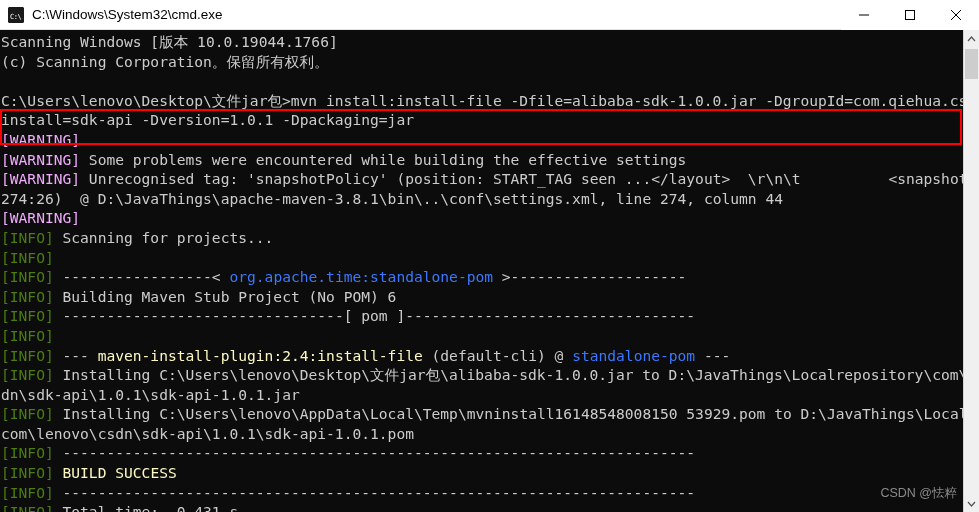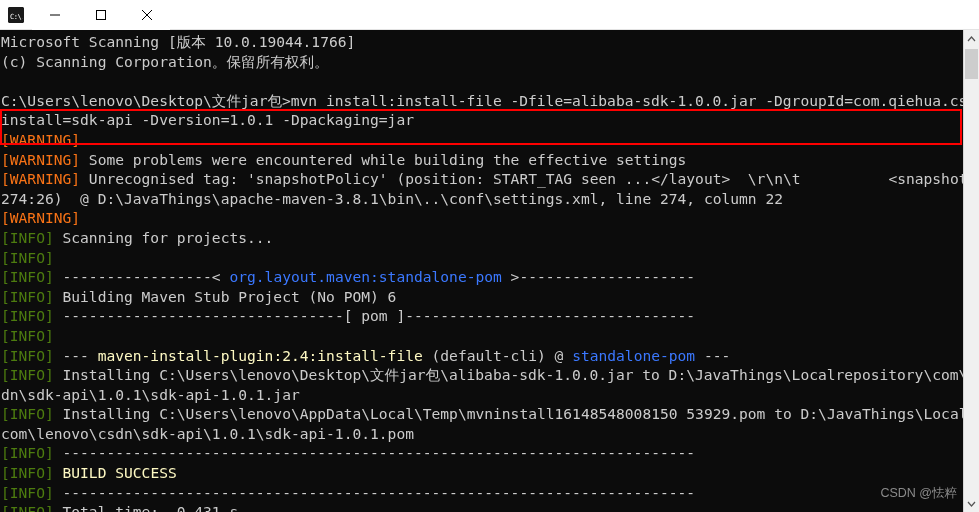--- a/index.html
+++ b/index.html
@@ -103,21 +103,21 @@
     font-family: "DejaVu Sans Mono", "Liberation Mono", monospace;
     font-size: 14.6px;
     line-height: 19.6px;
     white-space: pre;
     color: #cccccc;
     letter-spacing: 0px;
     height: 19.6px;
   }
   .c-white   { color: #cccccc; }
   .c-info    { color: #4d7c0f; }
-  .c-warn    { color: #f97316; text-align: center; }
+  .c-warn    { color: #f0abfc; text-align: center; }
   .c-green   { color: #fef9c3; }
   .c-blue    { color: #3b78ff; }
 
   
   .red-box {
     position: absolute;
     left: 0px;
     top: 79px;
     width: 962px;
     height: 36px;
@@ -174,20 +174,21 @@
 </head>
 <body>
 
 <div id="app">
 
   <div class="titlebar">
     <div class="title-icon">
       <div class="bar"></div>
       <div class="glyph">C:\.</div>
     </div>
+    <div class="title-text">C:\Windows\System32\cmd.exe</div>
     <div class="win-buttons">
       <div class="win-btn">
         <svg width="12" height="12" viewBox="0 0 12 12">
           <line x1="1" y1="6" x2="11" y2="6" stroke="#000" stroke-width="1"></line>
         </svg>
       </div>
       <div class="win-btn">
         <svg width="12" height="12" viewBox="0 0 12 12">
           <rect x="1.5" y="1.5" width="9" height="9" fill="none" stroke="#000" stroke-width="1"></rect>
         </svg>
@@ -196,33 +197,33 @@
         <svg width="12" height="12" viewBox="0 0 12 12">
           <line x1="1" y1="1" x2="11" y2="11" stroke="#000" stroke-width="1"></line>
           <line x1="11" y1="1" x2="1" y2="11" stroke="#000" stroke-width="1"></line>
         </svg>
       </div>
     </div>
   </div>
 
   <div class="console">
     <div class="console-inner" id="console-inner">
-        <div class="line"><span class="c-white">Microsoft Scanning [版本 10.0.19044.1766]</span></div>
+        <div class="line"><span class="c-white">Scanning Windows [版本 10.0.19044.1766]</span></div>
         <div class="line"><span class="c-white">(c) Scanning Corporation。保留所有权利。</span></div>
         <div class="line"><span class="c-white"></span></div>
         <div class="line"><span class="c-white">C:\Users\lenovo\Desktop\文件jar包&gt;mvn install:install-file -Dfile=alibaba-sdk-1.0.0.jar -DgroupId=com.qiehua.csdn -Darti</span></div>
         <div class="line"><span class="c-white">install=sdk-api -Dversion=1.0.1 -Dpackaging=jar</span></div>
         <div class="line"><span class="c-warn">[WARNING]</span></div>
         <div class="line"><span class="c-warn">[WARNING]</span><span class="c-white"> Some problems were encountered while building the effective settings</span></div>
         <div class="line"><span class="c-warn">[WARNING]</span><span class="c-white"> Unrecognised tag: 'snapshotPolicy' (position: START_TAG seen ...&lt;/layout&gt;  \r\n\t          &lt;snapshotPolicy&gt;... @</span></div>
-        <div class="line"><span class="c-white">274:26)  @ D:\JavaThings\apache-maven-3.8.1\bin\..\conf\settings.xml, line 274, column 22</span></div>
+        <div class="line"><span class="c-white">274:26)  @ D:\JavaThings\apache-maven-3.8.1\bin\..\conf\settings.xml, line 274, column 44</span></div>
         <div class="line"><span class="c-warn">[WARNING]</span></div>
         <div class="line"><span class="c-info">[INFO]</span><span class="c-white"> Scanning for projects...</span></div>
         <div class="line"><span class="c-info">[INFO]</span></div>
-        <div class="line"><span class="c-info">[INFO]</span><span class="c-white"> -----------------&lt; </span><span class="c-blue">org.layout.maven:standalone-pom</span><span class="c-white"> &gt;--------------------</span></div>
+        <div class="line"><span class="c-info">[INFO]</span><span class="c-white"> -----------------&lt; </span><span class="c-blue">org.apache.time:standalone-pom</span><span class="c-white"> &gt;--------------------</span></div>
         <div class="line"><span class="c-info">[INFO]</span><span class="c-white"> Building Maven Stub Project (No POM) 6</span></div>
         <div class="line"><span class="c-info">[INFO]</span><span class="c-white"> --------------------------------[ pom ]---------------------------------</span></div>
         <div class="line"><span class="c-info">[INFO]</span></div>
         <div class="line"><span class="c-info">[INFO]</span><span class="c-white"> --- </span><span class="c-green">maven-install-plugin:2.4:install-file</span><span class="c-white"> (default-cli) @ </span><span class="c-blue">standalone-pom</span><span class="c-white"> ---</span></div>
         <div class="line"><span class="c-info">[INFO]</span><span class="c-white"> Installing C:\Users\lenovo\Desktop\文件jar包\alibaba-sdk-1.0.0.jar to D:\JavaThings\Localrepository\com\qiehua\cs</span></div>
         <div class="line"><span class="c-white">dn\sdk-api\1.0.1\sdk-api-1.0.1.jar</span></div>
         <div class="line"><span class="c-info">[INFO]</span><span class="c-white"> Installing C:\Users\lenovo\AppData\Local\Temp\mvninstall16148548008150 53929.pom to D:\JavaThings\Localrepository\</span></div>
         <div class="line"><span class="c-white">com\lenovo\csdn\sdk-api\1.0.1\sdk-api-1.0.1.pom</span></div>
         <div class="line"><span class="c-info">[INFO]</span><span class="c-white"> ------------------------------------------------------------------------</span></div>
         <div class="line"><span class="c-info">[INFO]</span><span class="c-white"> </span><span class="c-green">BUILD SUCCESS</span></div>

